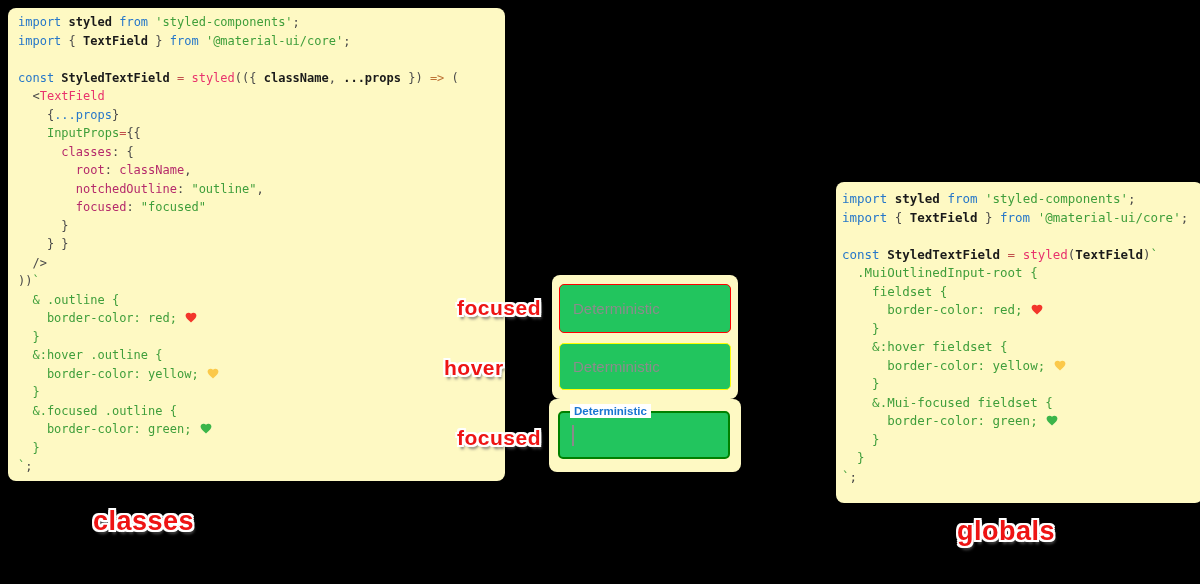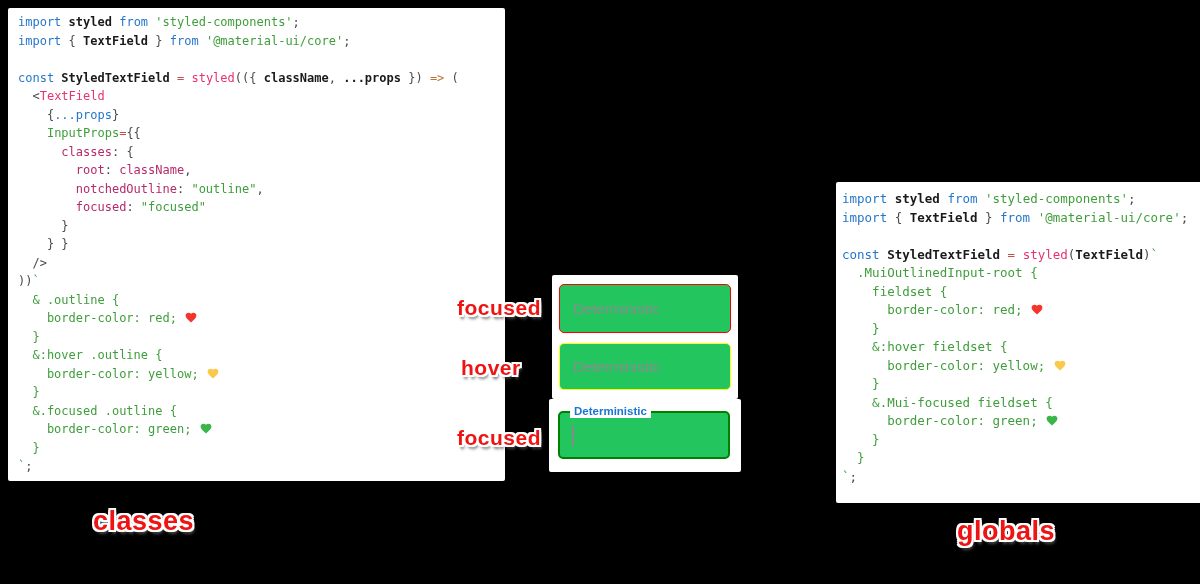--- a/index.html
+++ b/index.html
@@ -1,18 +1,18 @@
 <!DOCTYPE html>
 <html><head>
 <meta charset="utf-8">
 <style>
   html,body{margin:0;padding:0;background:#000;}
   .stage{position:relative;width:1200px;height:584px;background:#000;overflow:hidden;
          font-family:"Liberation Sans",sans-serif;}
-  .panel{position:absolute;background:#ffffff;border-radius:2px;}
+  .panel{position:absolute;background:#fef9c3;border-radius:8px;}
   .code{font-family:"DejaVu Sans Mono","Liberation Mono",monospace;white-space:pre;
         color:#1a1a1a;}
   .code-left{font-size:12px;line-height:18.5px;padding:5px 0 0 10px;}
   .code-right{font-size:12.5px;line-height:18.5px;padding:8px 0 0 6px;}
   .code-line{height:18.5px;}
   .t-k{color:#2677C9;}
   .t-s{color:#3F9E3B;}
   .t-p{color:#E8336D;}
   .t-m{color:#B52A6B;}
   .t-o{color:#BD7335;}
@@ -74,19 +74,19 @@
   <div class="tf tf-hover" style="left:559px;top:343px;width:172px;height:47px;">
     <input type="text" placeholder="Deterministic" style="">
   </div>
 
   <div class="tf tf-focused" style="left:558px;top:411px;width:172px;height:48px;">
     <span class="tf-legend">Deterministic</span>
     <div class="caret"></div>
   </div>
 
   <div class="anno anno-state" style="left:457px;top:296px;">focused</div>
-  <div class="anno anno-state" style="left:461px;top:356px;">hover</div>
+  <div class="anno anno-state" style="left:444px;top:356px;">hover</div>
   <div class="anno anno-state" style="left:457px;top:426px;">focused</div>
 
   <div class="anno anno-title" style="left:93px;top:506px;">classes</div>
   <div class="anno anno-title" style="left:957px;top:516px;">globals</div>
 
 </div>
 
 </body></html>

